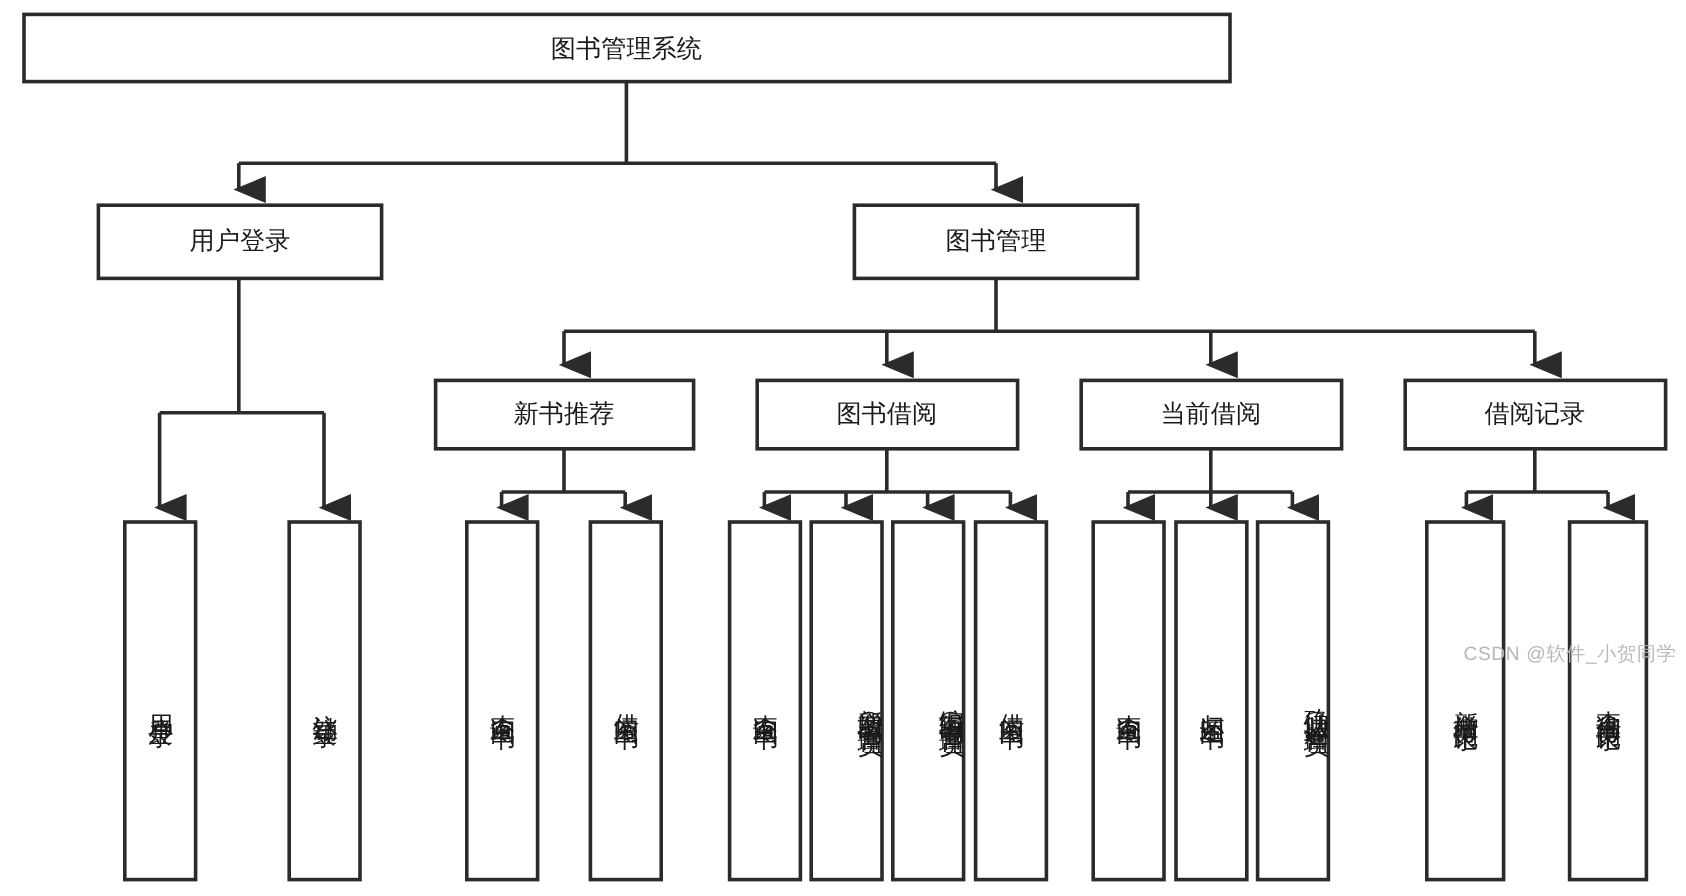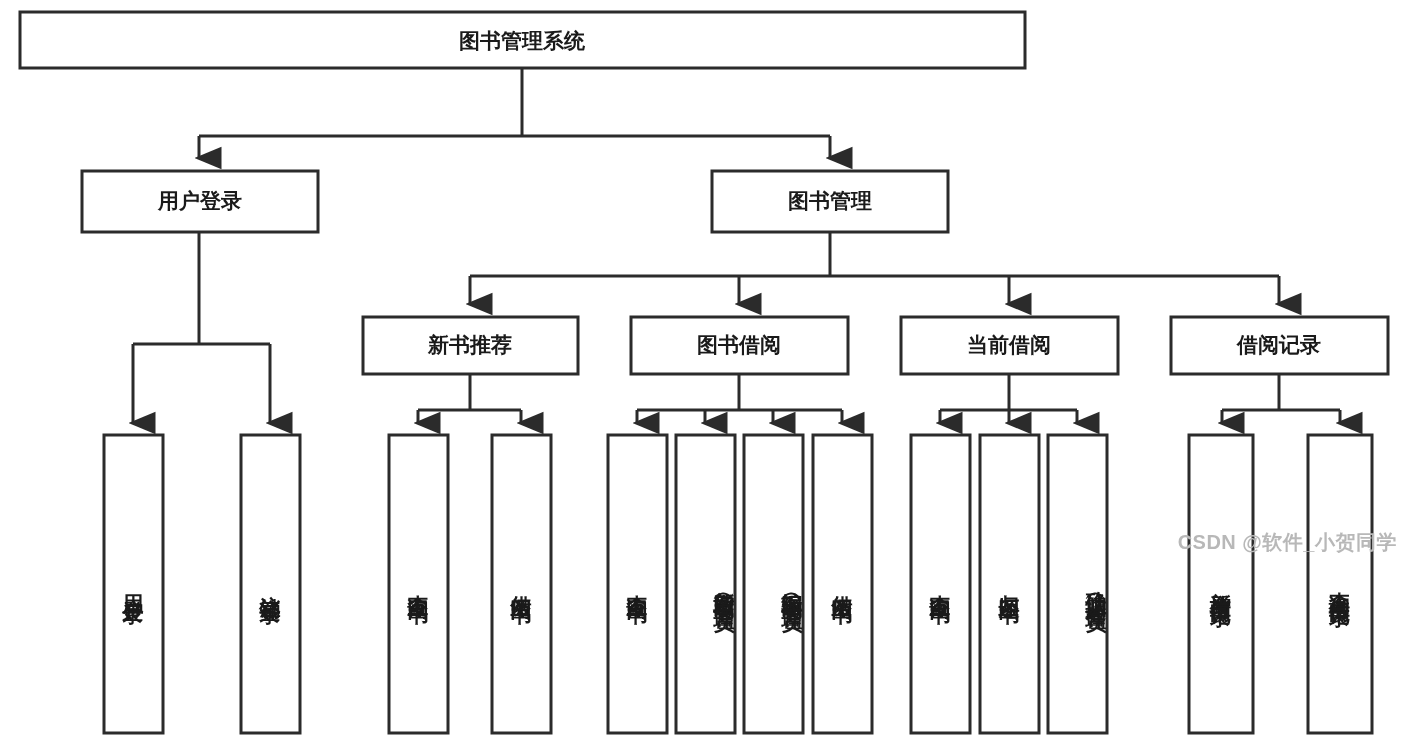--- a/index.html
+++ b/index.html
@@ -11,21 +11,20 @@
     width: 1405px;
     height: 747px;
     font-family: "Liberation Sans", "DejaVu Sans", sans-serif;
     overflow: hidden;
     position: relative;
   }
   #diagram-root {
     position: relative;
     width: 1405px;
     height: 560px;
-    font-weight: bold;
   }
   svg#diagram-svg {
     position: absolute;
     top: 0;
     left: 0;
     width: 1405px;
     height: 747px;
     display: block;
   }
   .node-box {
@@ -58,21 +57,21 @@
     letter-spacing: 3px;
     line-height: 1;
     white-space: nowrap;
     pointer-events: none;
   }
   .watermark {
     position: absolute;
     right: 8px;
     bottom: 4px;
     font-family: "Liberation Sans", "DejaVu Sans", sans-serif;
-    font-size: 20px;
+    font-size: 16px;
     color: #b8b8b8;
     letter-spacing: 0.5px;
     white-space: nowrap;
   }
 </style>
 </head>
 <body>
 
 <div id="diagram-root">
 

